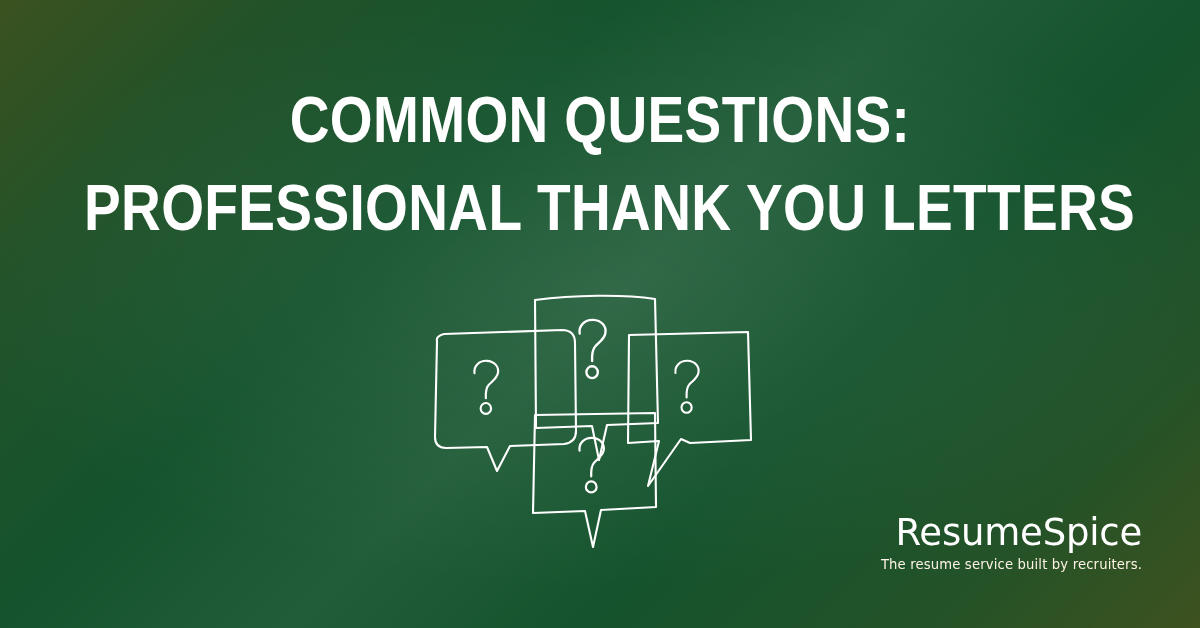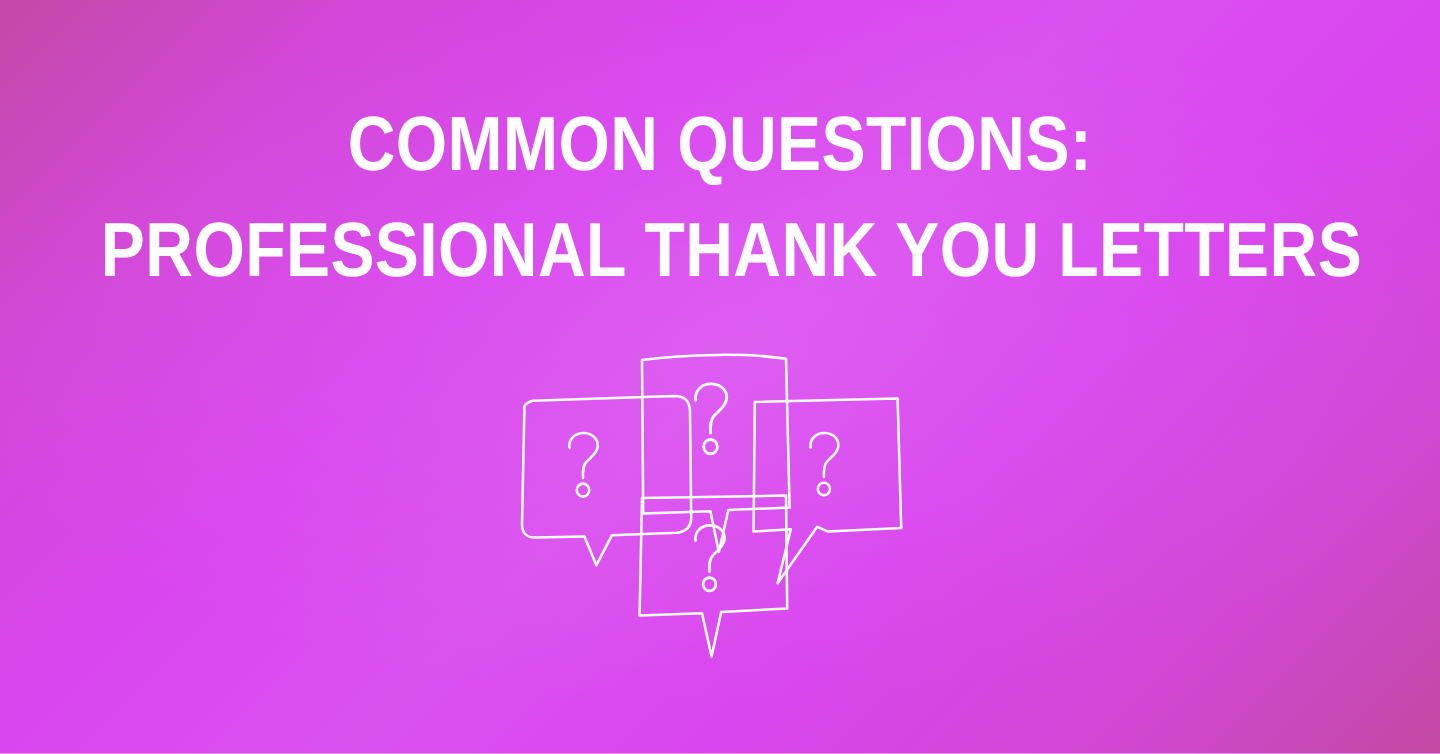--- a/index.html
+++ b/index.html
@@ -4,21 +4,21 @@
 <style>
   * { margin:0; padding:0; box-sizing:border-box; }
   html, body {
     width:1200px; height:628px;
     overflow:hidden;
     font-family:"Liberation Sans", sans-serif;
   }
   #canvas {
     position:relative;
     width:1200px; height:628px;
-    background:#d946ef;
+    background:#14532d;
     overflow:hidden;
   }
   
   .grad-a {
     position:absolute; inset:0;
     background:linear-gradient(135deg,
       rgba(150,78,0,0.30) 0%,
       rgba(150,78,0,0.10) 16%,
       rgba(255,255,255,0.00) 34%,
       rgba(255,255,255,0.06) 50%,
@@ -147,14 +147,18 @@
       </g>
       <g transform="translate(163,155) scale(1.05)">
         <path d="M1.5,13 C0.5,6 6,0.5 13.5,0.8 C21,1.1 25.5,6.5 24.5,12.5
                  C23.6,18 18.5,21 15.3,24.5 C12.6,27.5 12.3,31 12.6,37.5"></path>
         <ellipse cx="12.6" cy="47.5" rx="5.1" ry="5.3"></ellipse>
       </g>
 
     </svg>
   </div>
 
+  <div id="logo">
+    <span id="logo-wordmark">ResumeSpice</span>
+    <span id="logo-tagline">The resume service built by recruiters.</span>
+  </div>
 
 </div>
 
 </body></html>

